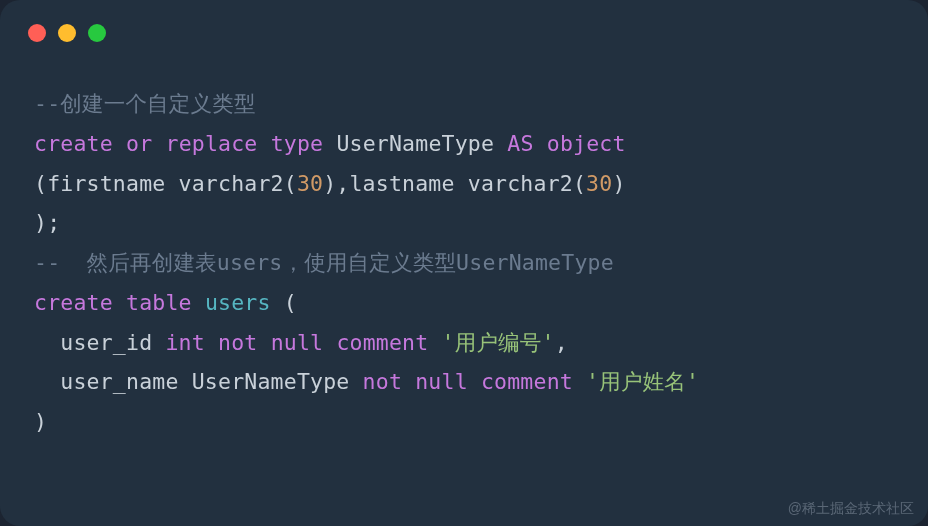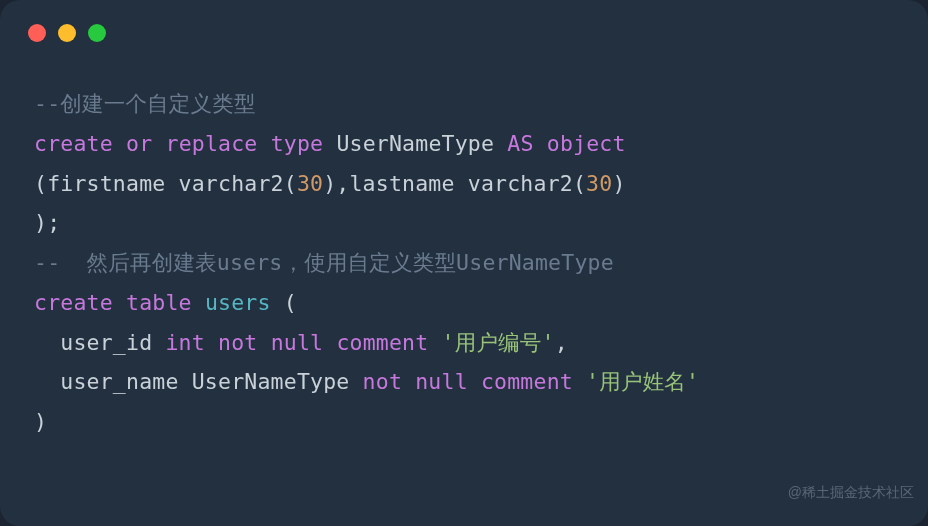--- a/index.html
+++ b/index.html
@@ -44,21 +44,21 @@
       letter-spacing: 0.2px;
     }
     .kw { color: #c678dd; }
     .ident { color: #c9d1d9; }
     .num { color: #d19a66; }
     .comment { color: #6b7b8f; }
     .str { color: #98c379; }
     .tbl { color: #56b6c2; }
     .watermark {
       position: absolute;
-      bottom: 24px;
+      bottom: 8px;
       right: 14px;
       color: #5a6776;
       font-size: 14px;
       font-family: -apple-system, "PingFang SC", sans-serif;
     }
   </style>
 </head>
 <body>
 
 <div class="window">

